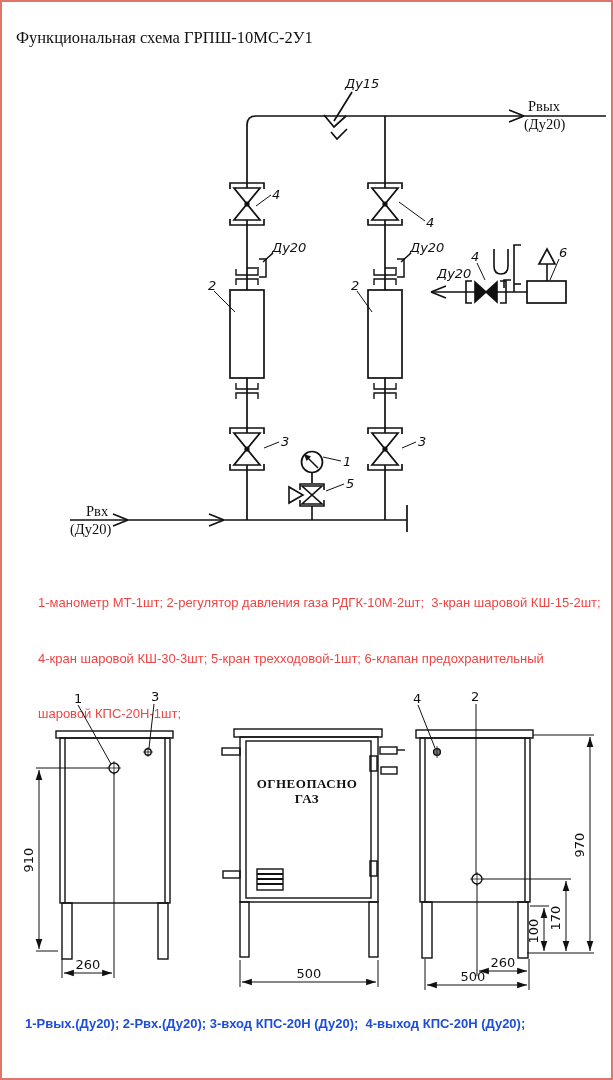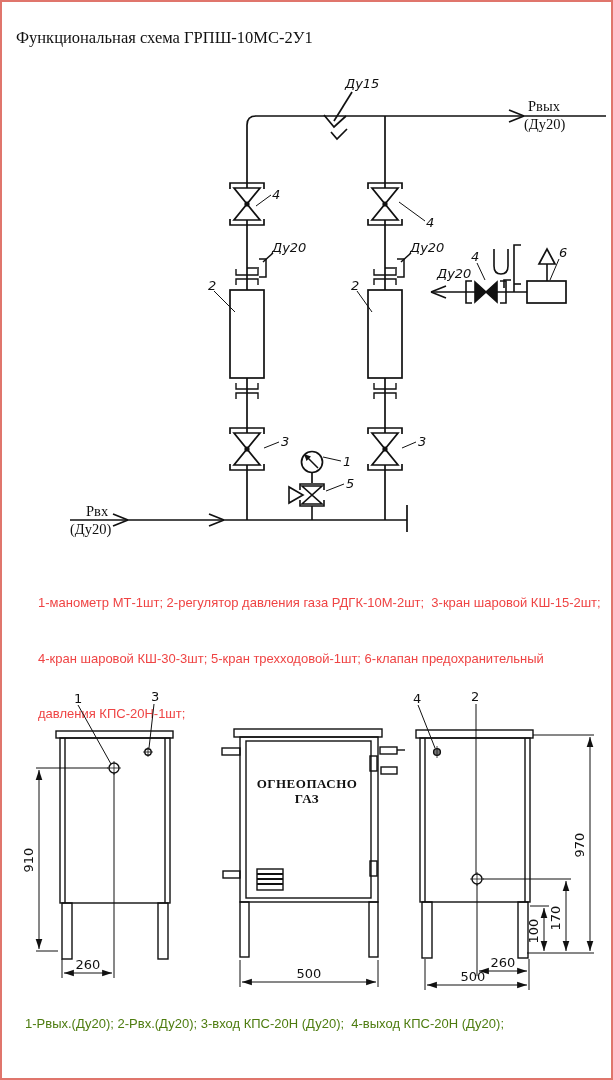--- a/index.html
+++ b/index.html
@@ -5,41 +5,41 @@
   html,body{margin:0;padding:0;background:#fff;}
   .page{position:relative;width:613px;height:1080px;background:#fff;overflow:hidden;
         font-family:"Liberation Sans",sans-serif;}
   .frame{position:absolute;inset:0;border:2px solid #e0756c;pointer-events:none;z-index:5;}
   .title{position:absolute;width:613px;text-align:left;color:#111;
          font-family:"Liberation Serif",serif;font-size:16.5px;padding-left:16px;}
   .t1{top:28px;}
   .t2{top:638px;}
   .legend{position:absolute;left:38px;top:557px;width:565px;color:#ef4444;
           font-size:13px;line-height:18.5px;white-space:pre-wrap;}
-  .caption{position:absolute;left:25px;top:1016px;width:585px;color:#4d7c0f;
-           font-size:13px;white-space:pre-wrap;}
+  .caption{position:absolute;left:25px;top:1016px;width:585px;color:#1d4ed8;
+           font-size:13px;white-space:pre-wrap;font-weight:bold;}
   svg{position:absolute;left:0;top:0;}
   svg text{fill:#111;}
   .cad{font-family:"DejaVu Sans",sans-serif;font-size:13px;font-style:oblique;}
   .ser{font-family:"Liberation Serif",serif;font-size:14.5px;}
   .dim{font-family:"DejaVu Sans",sans-serif;font-size:13px;font-style:normal;}
   .warn{font-family:"Liberation Serif",serif;font-weight:bold;letter-spacing:.5px;}
 </style>
 </head>
 <body>
 
 <div class="page">
   <div class="frame"></div>
 
   <div class="title t1">Функциональная схема ГРПШ-10МС-2У1</div>
 
   <div class="legend">
     <div>1-манометр МТ-1шт; 2-регулятор давления газа РДГК-10М-2шт;  3-кран шаровой КШ-15-2шт;</div>
     <div>4-кран шаровой КШ-30-3шт; 5-кран трехходовой-1шт; 6-клапан предохранительный</div>
-    <div>давления КПС-20Н-1шт;</div>
+    <div>шаровой КПС-20Н-1шт;</div>
   </div>
 
 
   <div class="caption">1-Рвых.(Ду20); 2-Рвх.(Ду20); 3-вход КПС-20Н (Ду20);  4-выход КПС-20Н (Ду20);</div>
 
   <svg width="613" height="1080" viewBox="0 0 613 1080">
     <defs>
       <marker id="da" viewBox="0 0 10 8" refX="9.5" refY="4" markerWidth="11" markerHeight="9" orient="auto-start-reverse">
         <path d="M0.5,1 L9.5,4 L0.5,7 Z" fill="#111"></path>
       </marker>

